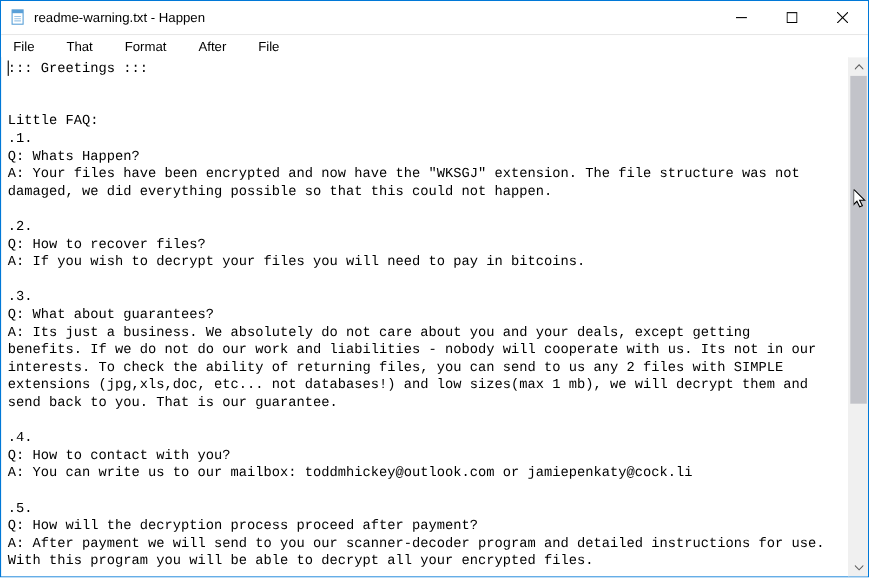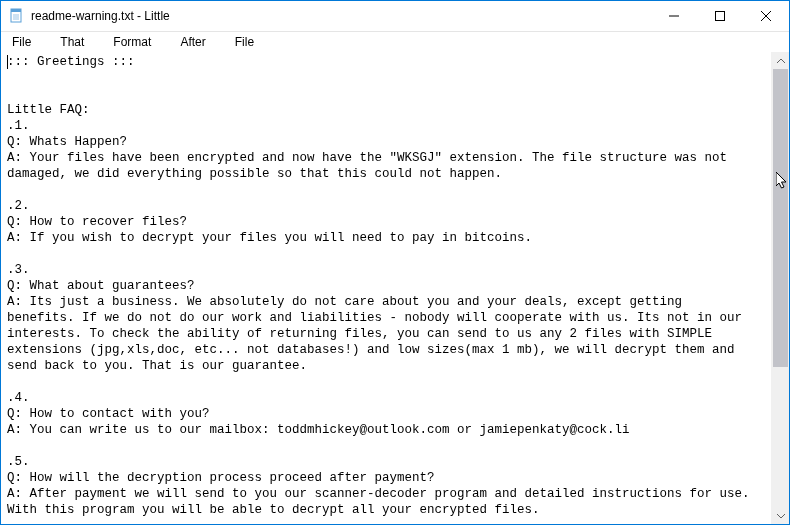--- a/index.html
+++ b/index.html
@@ -159,21 +159,21 @@
     <div class="titlebar-left">
       <span class="notepad-icon">
         <svg width="16" height="16" viewBox="0 0 16 16">
           <rect x="2" y="1" width="10" height="13" fill="#fff" stroke="#5aa0d8" stroke-width="1"></rect>
           <rect x="2" y="1" width="10" height="3" fill="#5aa0d8"></rect>
           <line x1="4" y1="7" x2="10" y2="7" stroke="#9bc5e6" stroke-width="1"></line>
           <line x1="4" y1="9" x2="10" y2="9" stroke="#9bc5e6" stroke-width="1"></line>
           <line x1="4" y1="11" x2="10" y2="11" stroke="#9bc5e6" stroke-width="1"></line>
         </svg>
       </span>
-      <span>readme-warning.txt - Little</span>
+      <span>readme-warning.txt - Happen</span>
     </div>
     <div class="titlebar-buttons">
       <div class="titlebar-btn">
         <svg width="10" height="10">
             <line x1="0" y1="5" x2="10" y2="5" stroke="#000" stroke-width="1"></line>
           </svg>
       </div>
       <div class="titlebar-btn">
         <svg width="10" height="10">
             <rect x="0.5" y="0.5" width="9" height="9" fill="none" stroke="#000" stroke-width="1"></rect>

